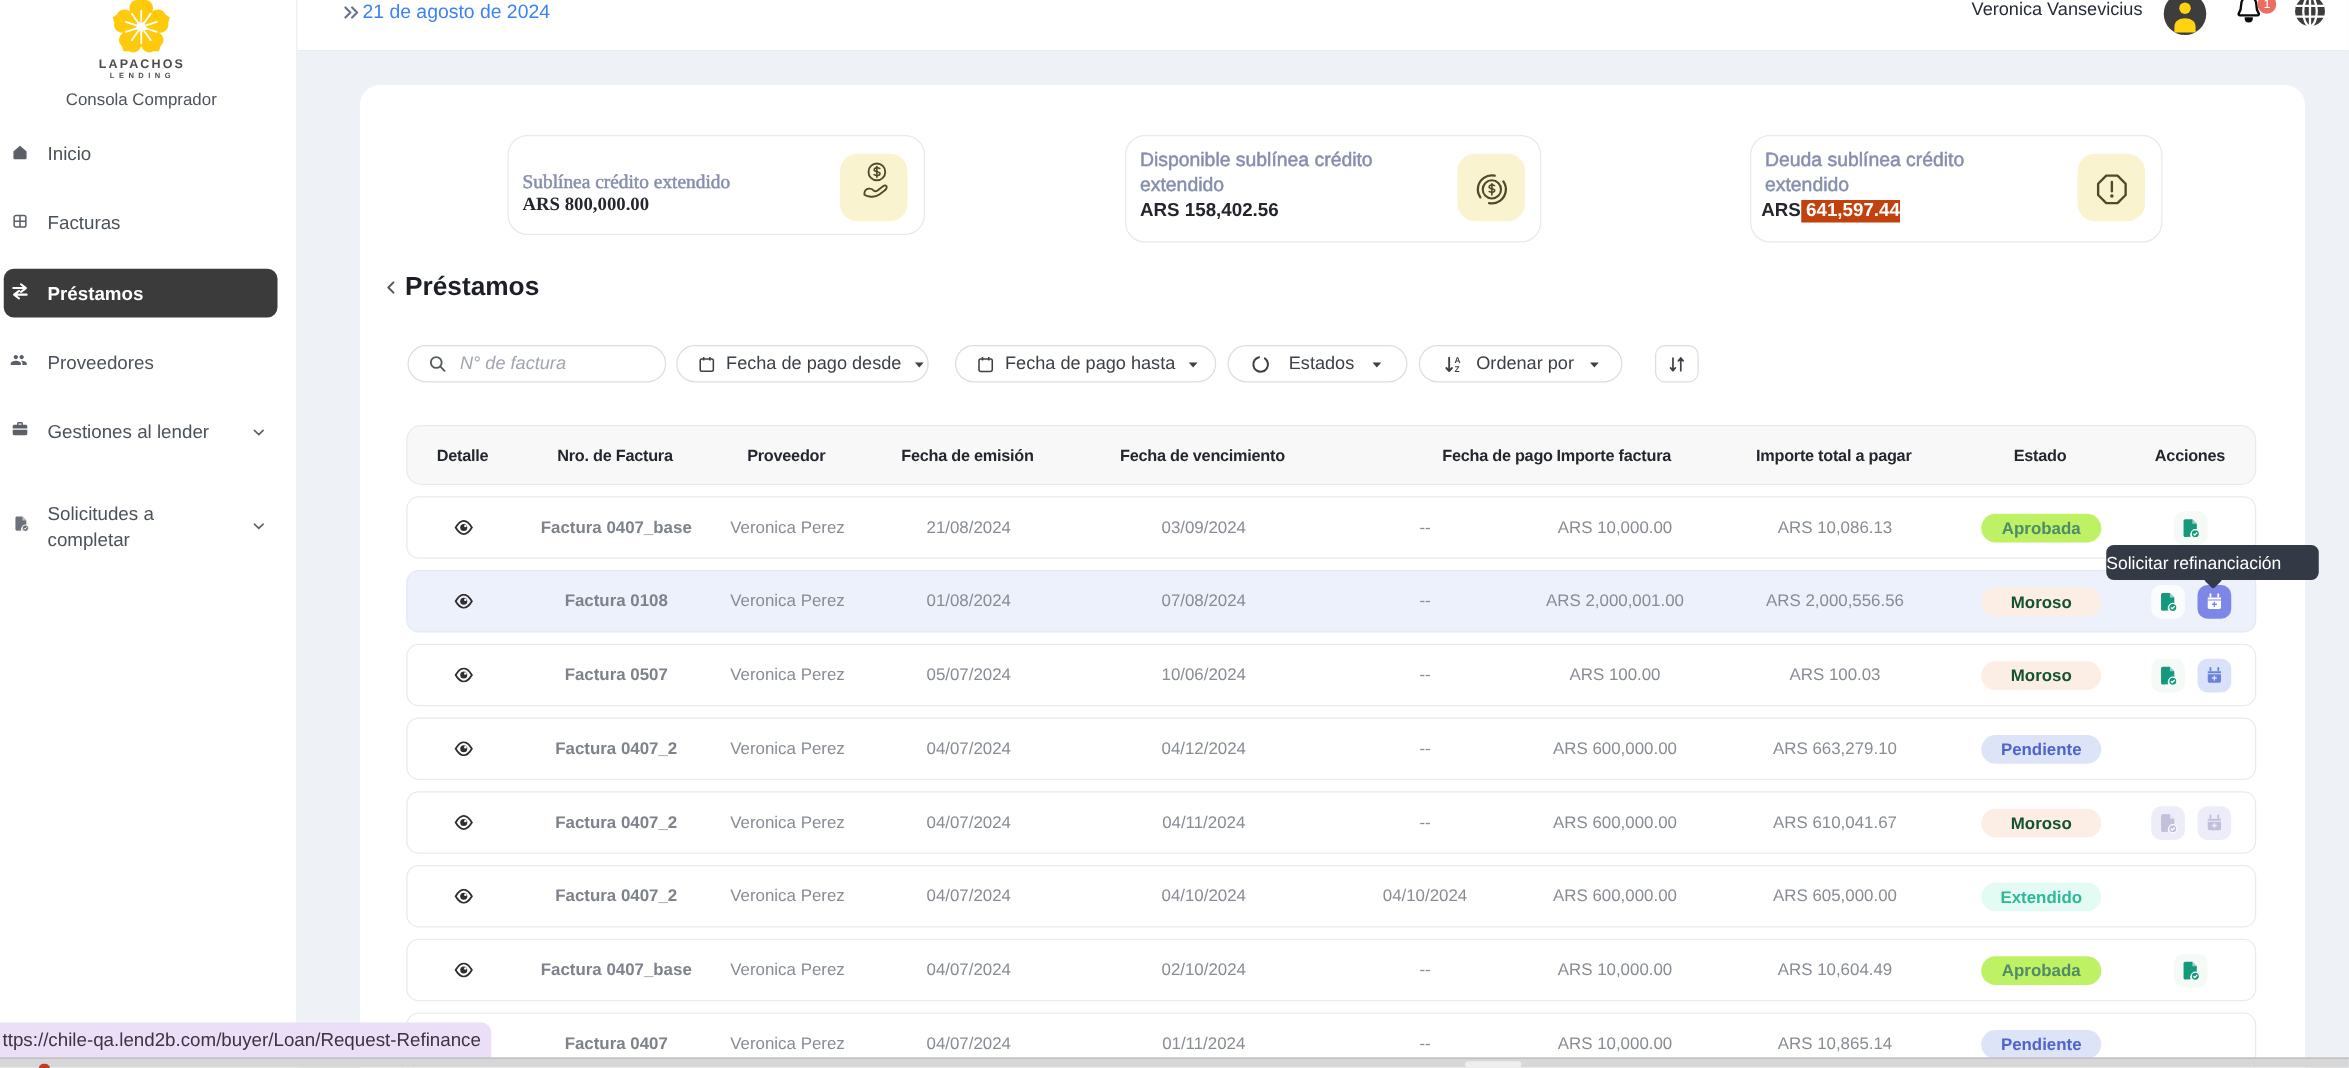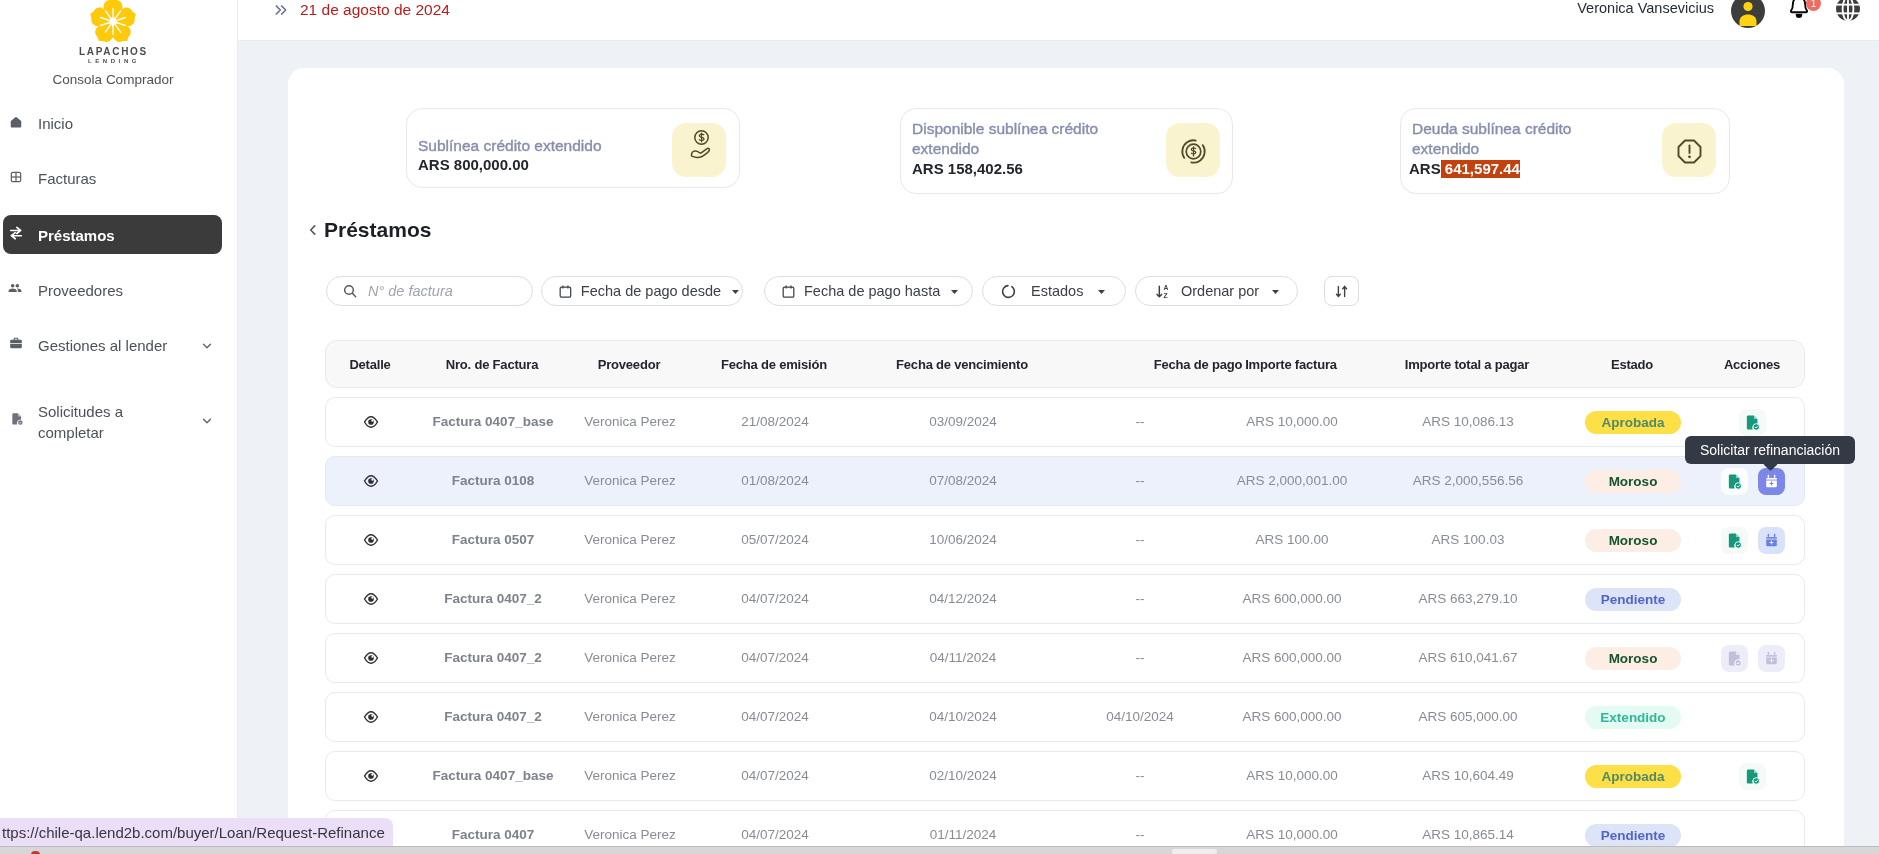--- a/index.html
+++ b/index.html
@@ -42,21 +42,21 @@
   .th { position:absolute; font-size:13px; font-weight:bold; letter-spacing:-0.2px; color:#23262d;
     transform:translateX(-50%); white-space:nowrap; }
   .row { position:absolute; left:325px; width:1480px; height:50px; background:#fff;
     border:1px solid #e9eaed; border-radius:10px;padding-left:46px; }
   .cell { position:absolute; top:0; height:48px; line-height:48px; font-size:13.5px;
     color:#878c95; transform:translateX(-50%); white-space:nowrap; text-align:center; }
   .fact { font-weight:bold; color:#7d828c; }
   .chip { position:absolute; top:13px; left:1307px; transform:translateX(-50%);
     height:23px; line-height:23px; border-radius:12px; font-size:13.5px;
     font-weight:bold; width:96px; text-align:center; }
-  .chip.aprobada { background:#fde047; color:#508a68; }
+  .chip.aprobada { background:#bef264; color:#508a68; }
   .chip.moroso   { background:#fdeee5; color:#14532d; }
   .chip.pendiente{ background:#dde4f8; color:#5065cc; }
   .chip.extendido{ background:#e4fbf4; color:#2eb898; }
   .abtn { position:absolute; top:11px; width:27px; height:27px; border-radius:8px;
     display:flex; align-items:center; justify-content:center; }
 </style>
 </head>
 <body>
 
 <div id="sidebar">
@@ -130,21 +130,21 @@
   <div class="mitem" style="top:401px; line-height:21px;">Solicitudes a<br>completar</div>
   <svg class="abs" style="left:200px; top:414px;" width="14" height="14" viewBox="0 0 24 24" fill="none" stroke="#5b5f68" stroke-width="2.2" stroke-linecap="round" stroke-linejoin="round">
       <path d="M6 9l6 6 6-6"></path>
     </svg>
 </div>
 
 <div id="topbar">
   <svg class="abs" style="left:34px; top:2px;" width="18" height="16" viewBox="0 0 24 24" fill="none" stroke="#6a7193" stroke-width="2.6" stroke-linecap="round" stroke-linejoin="round">
       <path d="M5 6l6 6-6 6M13 6l6 6-6 6"></path>
     </svg>
-  <div class="abs" style="left:62px; top:1px; font-size:15.5px; color:#b91c1c;">21 de agosto de 2024</div>
+  <div class="abs" style="left:52px; top:1px; font-size:15.5px; color:#3b82f6;">21 de agosto de 2024</div>
 
   <div class="abs" style="left:1326px; top:0px; width:150px; text-align:right; font-size:14.5px; color:#242c38;">Veronica Vansevicius</div>
   <div class="abs" style="left:1493px; top:-6px; width:34px; height:34px; border-radius:50%; background:#3d3d3d; overflow:hidden;">
     <svg width="34" height="34" viewBox="0 0 34 34">
         <circle cx="17" cy="12.5" r="4.6" fill="#ffd312"></circle>
         <path d="M8.5 27.5c0-4.8 4-7 8.5-7s8.5 2.2 8.5 7v4.5h-17z" fill="#ffd312"></path>
       </svg>
   </div>
   <svg class="abs" style="left:1549px; top:-5px;" width="24" height="24" viewBox="0 0 24 24" fill="none" stroke="#0a0a0a" stroke-width="1.9">
       <path d="M12 2.6c-3.8 0-6.1 2.7-6.1 6.3 0 3.1-.7 5.2-1.8 6.7-.5.7 0 1.7 1 1.7h13.8c1 0 1.5-1 1-1.7-1.1-1.5-1.8-3.6-1.8-6.7 0-3.6-2.3-6.3-6.1-6.3z" stroke-linejoin="round"></path>
@@ -158,21 +158,21 @@
         <line x1="12" y1="1" x2="12" y2="23"></line>
         <line x1="1.5" y1="8" x2="22.5" y2="8"></line>
         <line x1="1.5" y1="16" x2="22.5" y2="16"></line>
       </g>
     </svg>
 </div>
 
 <div id="main"></div>
 <div id="panel"></div>
 
-<div class="card" style="left:406px; width:334px; height:80px;">
+<div class="card" style="left:406px; width:334px; height:80px;font-family:Liberation Serif, serif;">
   <div class="ctitle" style="position:absolute; left:11px; top:27px;">Sublínea crédito extendido</div>
   <div class="camount" style="position:absolute; left:11px; top:47px;">ARS 800,000.00</div>
   <div class="cicon" style="right:13px; top:14px;"></div>
   <svg class="abs" style="right:23px; top:20px;" width="30" height="32" viewBox="0 0 30 32" fill="none" stroke="#4f4b2a" stroke-width="1.5" stroke-linecap="round" stroke-linejoin="round">
       <circle cx="15.5" cy="8.5" r="6.7"></circle>
       <path d="M17.8 5.8c-2.2-1.2-4.5-.4-4.5 1 0 2.1 4.7 1 4.7 3.1 0 1.4-2.5 2-4.7.8" stroke-width="1.3"></path>
       <path d="M15.5 4.2v8.6" stroke-width="1.3"></path>
       <path d="M5.5 26.8c-.3-2.8 1.1-4.8 3.5-4.9 1.8-.1 3 .5 3.8 1.4.8.9 2 1 3.2.1l4.7-3.6c1.2-1 2.9-.3 2.7 1.1-.1.9-.9 1.9-2.2 2.9l-3.7 2.8c-1.8 1.4-4.3 2-6.7 1.8-2-.2-4-.8-5.3-1.6z"></path>
     </svg>
 </div>
@@ -468,19 +468,19 @@
       <circle cx="12" cy="10" r="4.7" fill="#2e2e33"></circle>
       <circle cx="14.2" cy="8" r="1.7" fill="#fff"></circle>
     </svg>
 <svg class="abs" style="left:363px; top:829px;" width="16" height="12" viewBox="0 0 24 20">
       <path d="M1.2 10C5 3.6 8.5 1.2 12 1.2s7 2.4 10.8 8.8C19 16.4 15.5 18.8 12 18.8S5 16.4 1.2 10z" fill="none" stroke="#2e2e33" stroke-width="2.4"></path>
       <circle cx="12" cy="10" r="4.7" fill="#2e2e33"></circle>
       <circle cx="14.2" cy="8" r="1.7" fill="#fff"></circle>
     </svg>
 </div>
 
-<div class="abs" style="left:1685px; top:436px; width:170px; height:28px; background:#333a46; border-radius:6px; color:#fff; font-size:14px; text-align:center; line-height:28px;">Solicitar refinanciación</div>
+<div class="abs" style="left:1685px; top:436px; width:170px; height:28px; background:#333a46; border-radius:6px; color:#fff; font-size:14px; text-align:left; line-height:28px;">Solicitar refinanciación</div>
 <div class="abs" style="left:1765px; top:458px; width:11px; height:11px; background:#333a46; transform:rotate(45deg); border-radius:2px;"></div>
 
 <div class="abs" style="left:0; top:818px; width:393px; height:29px; background:#ebdff7; border-top-right-radius:8px; color:#3a3540; font-size:15px; line-height:29px; padding-left:2px; white-space:nowrap; overflow:hidden;">ttps://chile-qa.lend2b.com/buyer/Loan/Request-Refinance</div>
 <div class="abs" style="left:0; top:846px; width:1879px; height:8px; background:#d7d7d7; border-top:1px solid #bcbcbc;"></div>
 <div class="abs" style="left:1172px; top:849px; width:45px; height:5px; background:#efefef; border-radius:3px;"></div>
 <div class="abs" style="left:31px; top:851px; width:9px; height:4px; background:#c23b2a; border-radius:4px 4px 0 0;"></div>
 
 </body></html>

